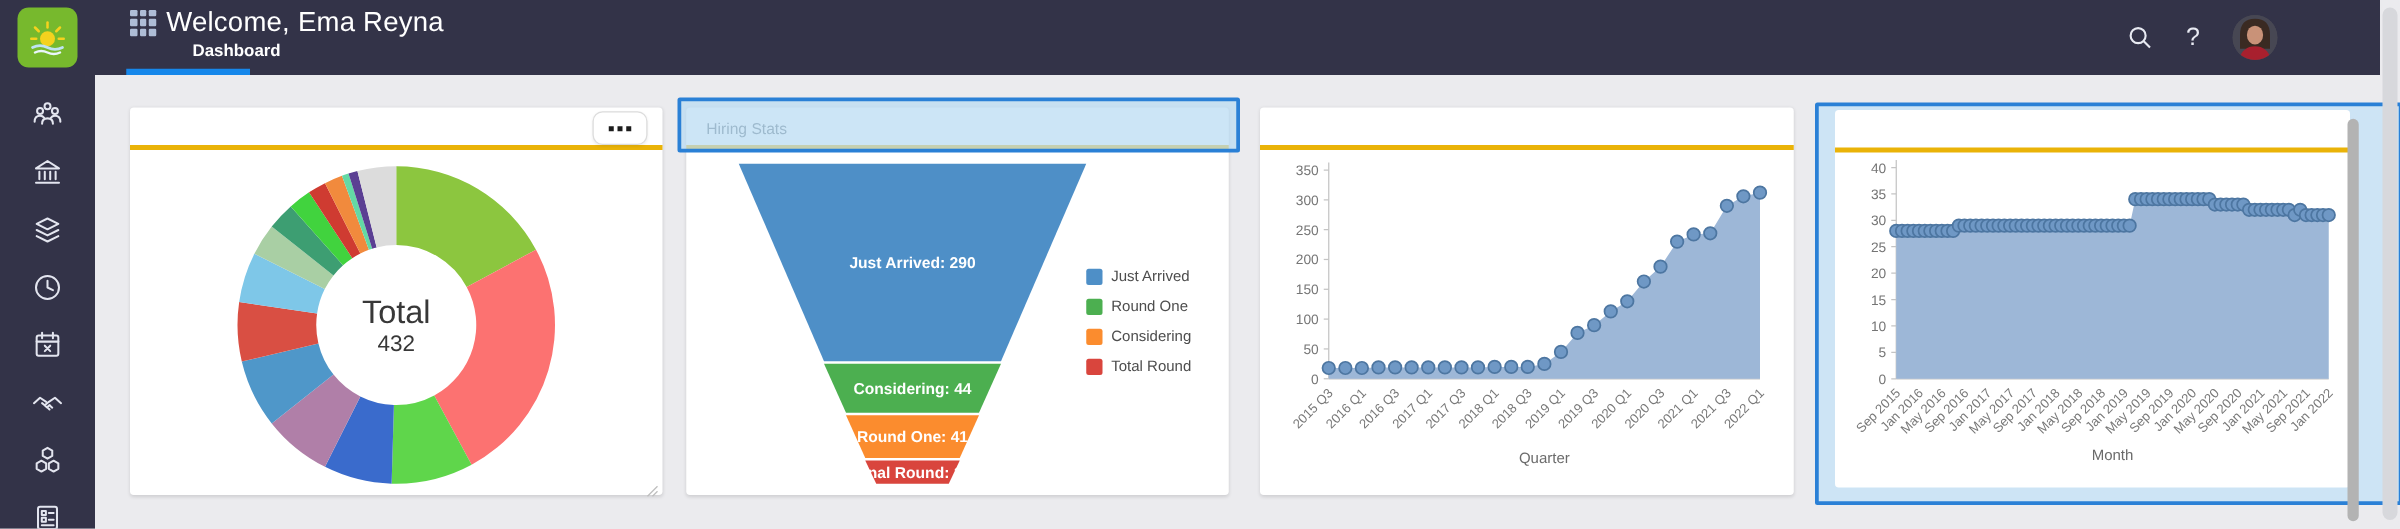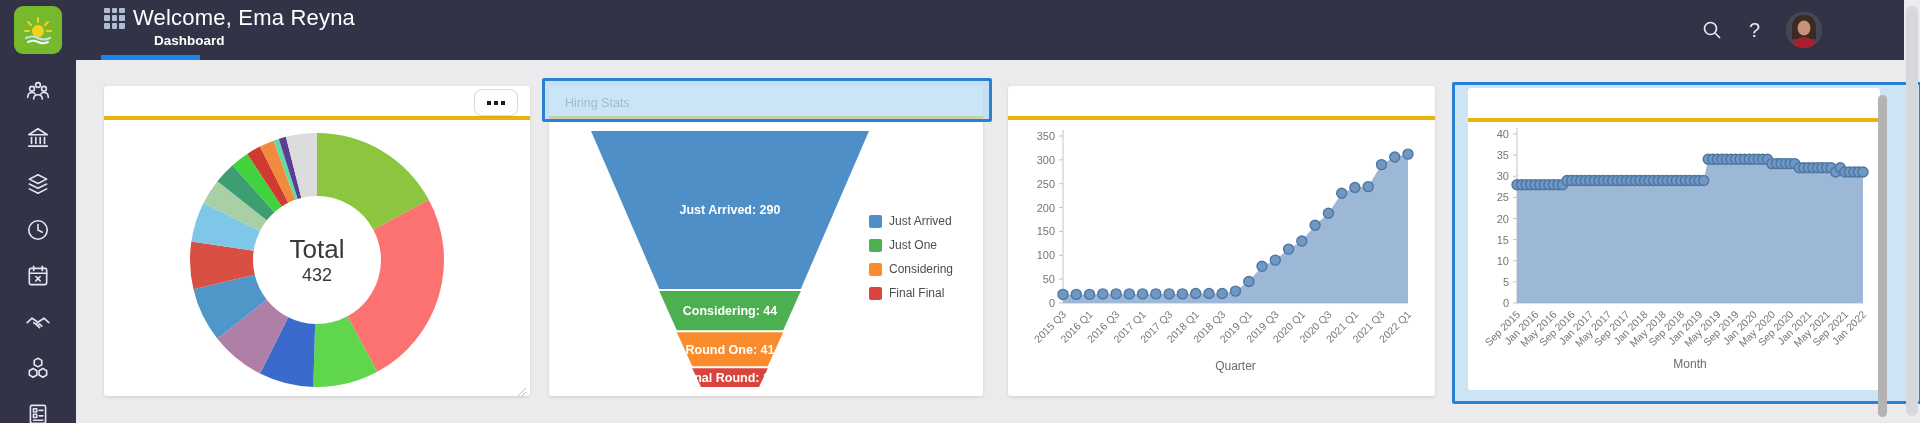--- a/index.html
+++ b/index.html
@@ -251,29 +251,29 @@
           <path d="M143.2 248.36L218.8 248.36L210 267L152 267Z" fill="#d9453d"></path>
           <text x="181" y="262.18" text-anchor="middle" font-size="12.5" font-weight="bold" fill="#ffffff">Final Round: 19</text>
         </svg>
       <div class="legend" id="funnel-legend">
           <div class="legend-row">
             <span class="legend-swatch" style="background: rgb(78, 143, 199);"></span>
             <span class="legend-label">Just Arrived</span>
           </div>
           <div class="legend-row">
             <span class="legend-swatch" style="background: rgb(76, 175, 80);"></span>
-            <span class="legend-label">Just One</span>
+            <span class="legend-label">Round One</span>
           </div>
           <div class="legend-row">
             <span class="legend-swatch" style="background: rgb(251, 140, 46);"></span>
             <span class="legend-label">Considering</span>
           </div>
           <div class="legend-row">
             <span class="legend-swatch" style="background: rgb(217, 69, 61);"></span>
-            <span class="legend-label">Final Final</span>
+            <span class="legend-label">Total Round</span>
           </div>
         </div>
     </div>
   </div>
 
   <div class="card" id="card-quarterly">
     <div class="card-header"></div>
     <div class="card-body">
       <svg id="quarterly-svg" width="427" height="276">
           <text x="47" y="187" text-anchor="end" font-size="11" fill="#757575">0</text>

